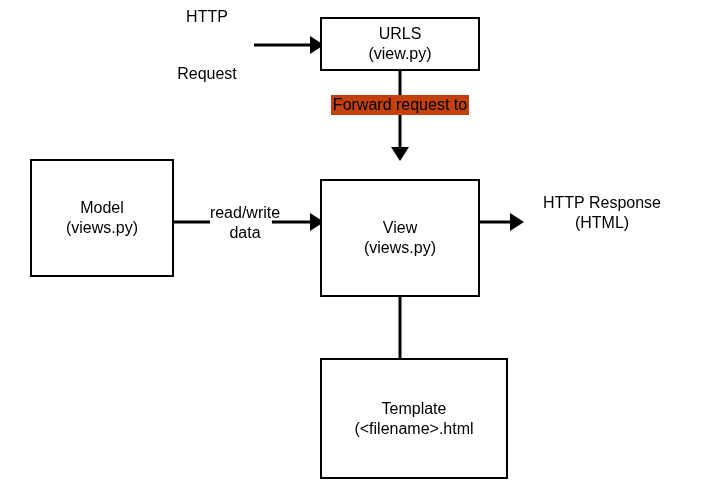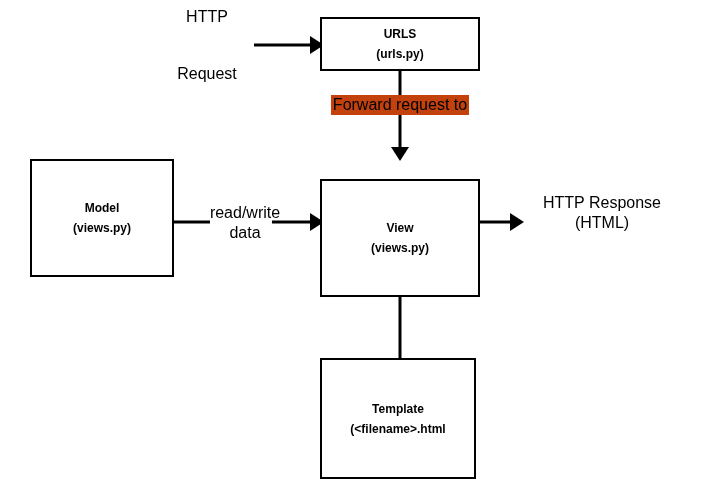--- a/index.html
+++ b/index.html
@@ -23,25 +23,24 @@
     box-sizing: border-box;
     border: 2px solid #000000;
     background: #ffffff;
     display: flex;
     flex-direction: column;
     align-items: center;
     justify-content: center;
     z-index: 3;
   }
   .node .line {
-    font-size: 12px;
+    font-size: 16px;
     line-height: 20px;
     white-space: nowrap;
     text-align: center;
-    font-weight: bold;
   }
   .free-label {
     position: absolute;
     display: flex;
     flex-direction: column;
     align-items: center;
     justify-content: center;
     z-index: 4;
   }
   .free-label .line {
@@ -51,21 +50,21 @@
     text-align: center;
   }
   .label-on-edge .line {
     background: #c2410c;
     padding: 0 2px;
   }
   
   #node-urls      { left: 320px; top: 17px;  width: 160px; height: 54px; }
   #node-view      { left: 320px; top: 159px; width: 160px; height: 118px; margin-top: 20px; }
   #node-model     { left: 30px;  top: 159px; width: 144px; height: 118px; }
-  #node-template  { left: 320px; top: 358px; width: 156px; height: 121px; }
+  #node-template  { left: 320px; top: 358px; width: 188px; height: 121px; }
   #node-template .line { white-space: nowrap; }
   
   #label-http-request  { left: 157px; top: 24px;  width: 100px; height: 42px; gap: 37px; }
   #label-forward       { left: 310px; top: 84px;  width: 180px; height: 42px; }
   #label-readwrite     { left: 195px; top: 202px; width: 100px; height: 42px; }
   #label-http-response { left: 522px; top: 192px; width: 160px; height: 42px; }
   
   .conn { position: absolute; z-index: 2; }
   .conn svg { display: block; overflow: visible; }
 </style>
@@ -111,21 +110,21 @@
 
   <div class="conn" style="left:388px; top:273px; width:24px; height:90px;">
     <svg width="24" height="90" viewBox="0 0 24 90">
       <line x1="12" y1="88" x2="12" y2="14" stroke="#000" stroke-width="3"></line>
       <polygon points="3,16 21,16 12,2" fill="#000"></polygon>
     </svg>
   </div>
 
   <div class="node" id="node-urls">
     <div class="line">URLS</div>
-    <div class="line">(urls.py)</div>
+    <div class="line">(view.py)</div>
   </div>
 
   <div class="node" id="node-view">
     <div class="line">View</div>
     <div class="line">(views.py)</div>
   </div>
 
   <div class="node" id="node-model">
     <div class="line">Model</div>
     <div class="line">(views.py)</div>

